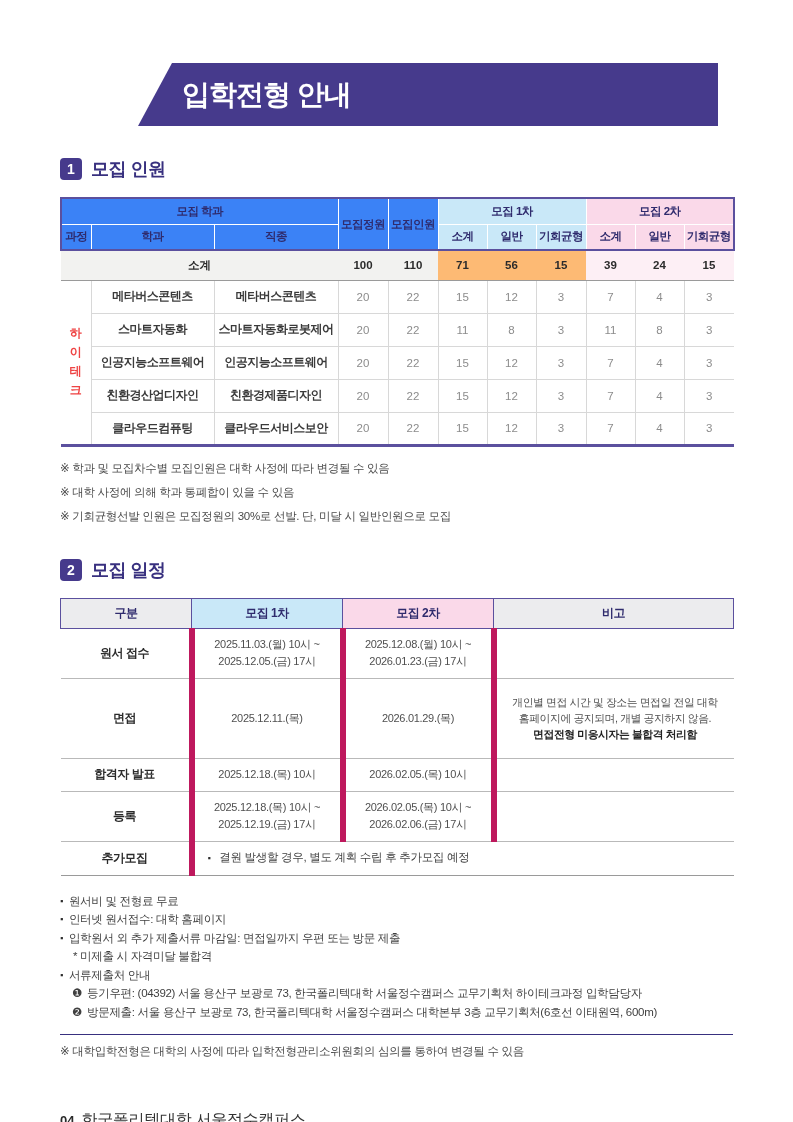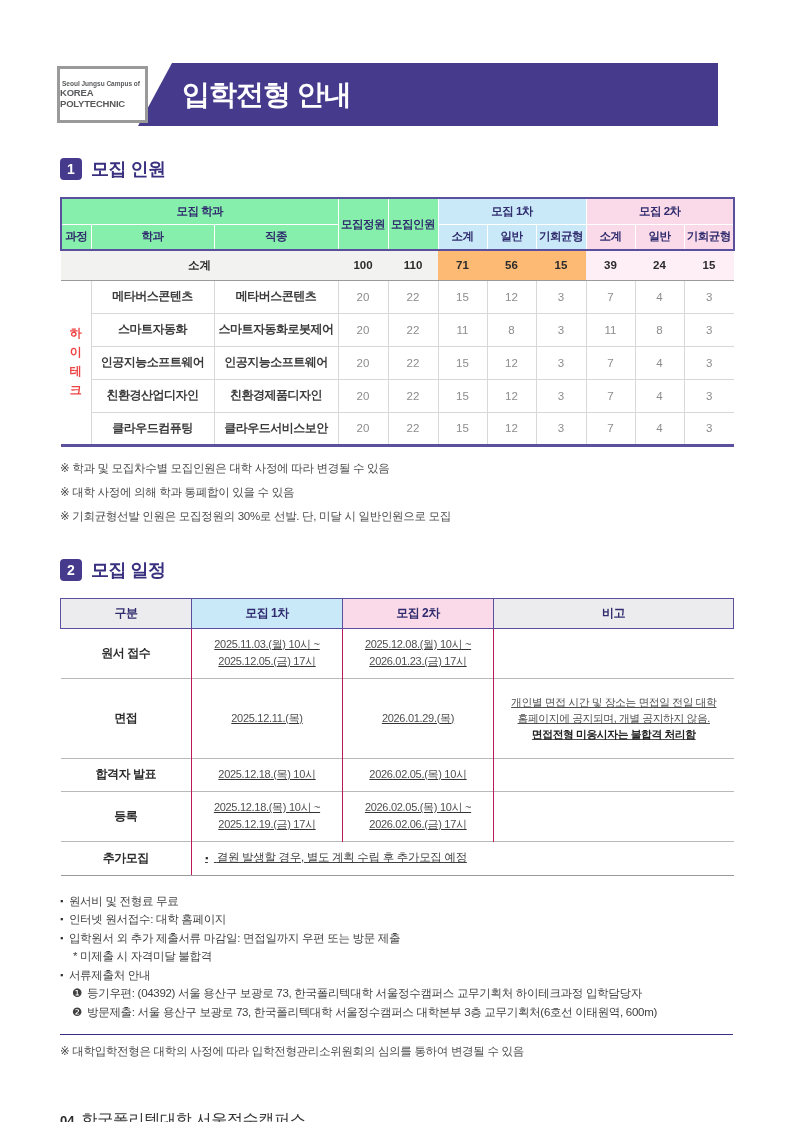--- a/index.html
+++ b/index.html
@@ -36,21 +36,21 @@
     width:22px; height:22px; border-radius:4px; background:#463a8c;
     color:#fff; font-size:14px; font-weight:700;
     display:flex; align-items:center; justify-content:center;
   }
   .sec-title { font-size:18px; font-weight:700; color:#38307f; letter-spacing:-0.5px; }
 
   
   .t1 { border-collapse:collapse; margin:16px 0 0 60px; width:673px; table-layout:fixed; }
   .t1 th {
     font-size:11.5px; font-weight:700; color:#2f2b6d;
-    border:1.5px solid #ffffff; height:26px; background:#86efac;
+    border:1.5px solid #ffffff; height:26px; background:#3b82f6;
     letter-spacing:-0.5px; padding:0 1px;
   }
   .t1 thead tr:first-child th { border-top:2px solid #5b509e; }
   .t1 th.first { border-left:2px solid #5b509e; }
   .t1 th.last { border-right:2px solid #5b509e; }
   .t1 thead tr:last-child th, .t1 th.rowspan2 { border-bottom:2px solid #5b509e; }
   .t1 th.blue { background:#c9e8f8; }
   .t1 th.pink { background:#fad9e9; }
   .t1 td { text-align:center; vertical-align:middle; font-size:11.5px; }
   .t1 tr.sub td {
@@ -76,21 +76,21 @@
   
   .t2 { border-collapse:collapse; margin:16px 0 16px 60px; width:673px; table-layout:fixed; }
   .t2 th {
     height:30px; font-size:12px; font-weight:700; color:#2f2b6d;
     border:1.5px solid #5b509e; background:#ececee; letter-spacing:-0.5px;
   }
   .t2 th.blue { background:#c9e8f8; }
   .t2 th.pink { background:#fad9e9; }
   .t2 td { text-align:center; vertical-align:middle; border-top:1px solid #b9b9b9; }
   .t2 tbody tr:first-child td { border-top:none; }
-  .t2 td + td { border-left:1px solid #be185d;text-decoration:underline; }
+  .t2 td + td { border-left:6px solid #be185d; }
   .t2 tbody tr:last-child td { border-bottom:1.5px solid #9a9a9a; }
   .t2 td.rlabel { font-size:12px; font-weight:700; color:#2b2b2b; letter-spacing:-0.5px;text-align:center; }
   .t2 td .dline { font-size:11px; color:#4f4f4f; line-height:17px; letter-spacing:-0.3px; }
   .t2 td.remark { font-size:10.8px; color:#4f4f4f; line-height:16px; letter-spacing:-0.4px; }
   .t2 td.remark .bold-line { font-weight:700; color:#222; }
   .t2 td.spanned { text-align:left; padding-left:13px; font-size:11.5px; color:#3f3f3f; letter-spacing:-0.3px; }
   .r-apply td { height:50px; }
   .r-interview td { height:80px; }
   .r-announce td { height:33px; }
   .r-register td { height:50px; }
@@ -111,24 +111,20 @@
   .footer { position:absolute; left:60px; top:1110px; display:flex; align-items:center; gap:7px; }
   .page-num { font-size:13px; font-weight:700; color:#2b2b2b; }
   .footer-campus { font-size:16px; color:#333; letter-spacing:-0.3px; }
 </style>
 </head>
 <body>
 
 <div class="header-wrap">
   <div class="banner">
     <div class="banner-title">입학전형 안내</div>
-  </div>
-  <div class="logo-box">
-    <div class="logo-line1">Seoul Jungsu Campus of</div>
-    <div class="logo-line2">KOREA POLYTECHNIC</div>
   </div>
 </div>
 
 <div class="sec-heading sec-1">
   <div class="sec-badge">1</div>
   <div class="sec-title">모집 인원</div>
 </div>
 
 <table class="t1">
   <colgroup>

